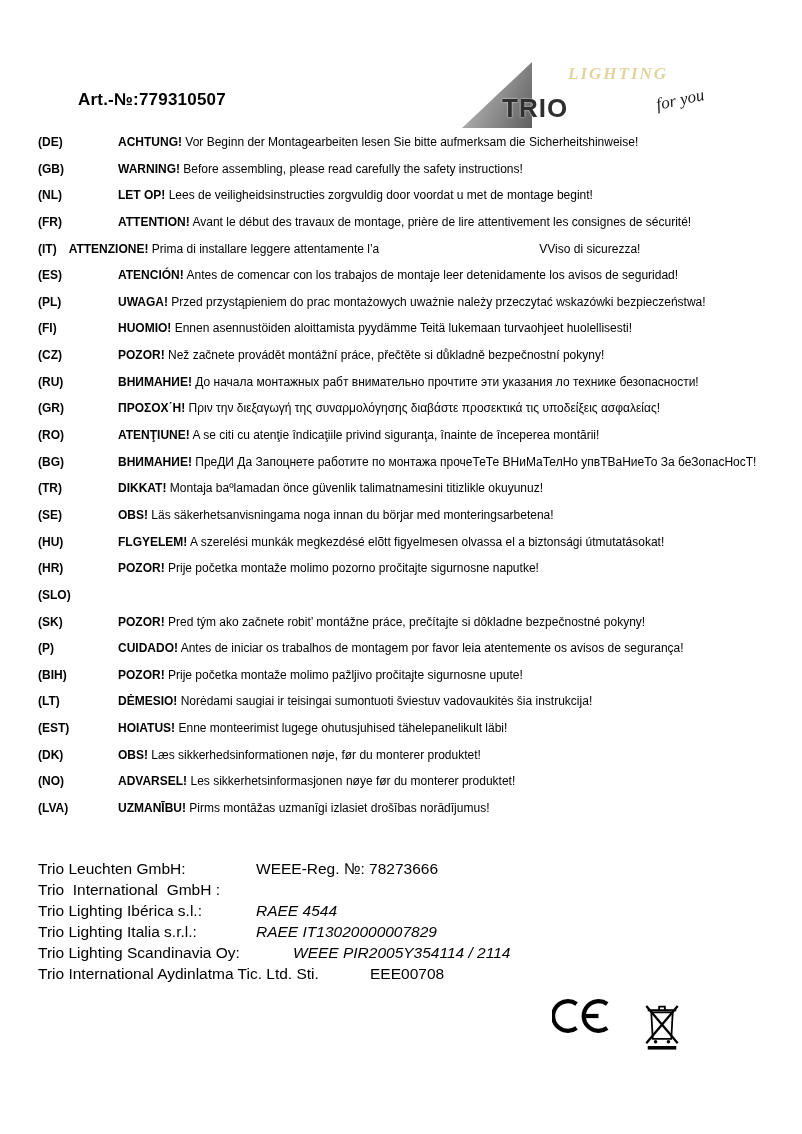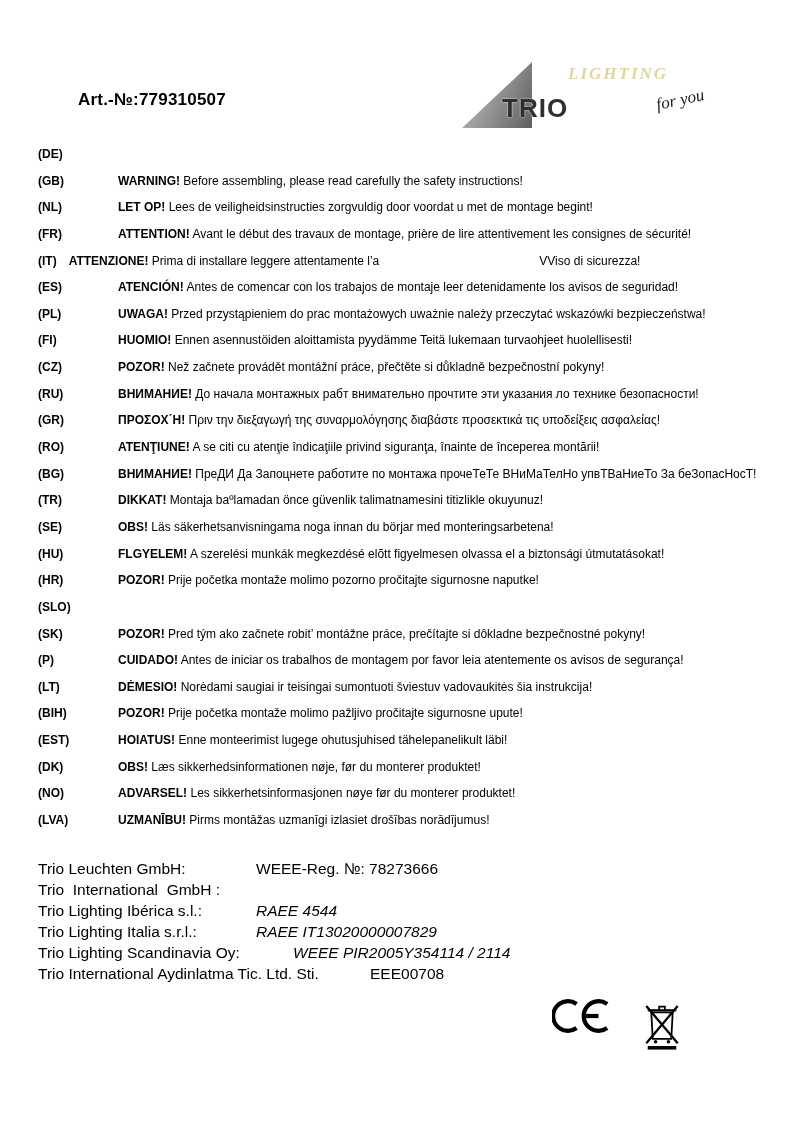--- a/index.html
+++ b/index.html
@@ -31,21 +31,21 @@
     font-family:"Liberation Serif", serif; font-style:italic;
     font-size:17px; letter-spacing:2px; color:#e2d49e; font-weight:bold;
   }
   .logo-foryou {
     position:absolute; left:194px; top:30px;
     font-family:"Liberation Serif", serif; font-style:italic;
     font-size:17px; color:#1a1a1a; transform:rotate(-12deg);
   }
 
   
-  .warnings { position:absolute; left:38px; top:148px; width:742px; }
+  .warnings { position:absolute; left:38px; top:136px; width:742px; }
   .warning-row {
     display:flex; align-items:flex-start;
     height:26.65px; font-size:12px; line-height:13.5px;
   }
   .warning-row .code { flex:0 0 80px; font-weight:bold; white-space:pre; }
   .warning-row.inline-code .code { flex:0 0 auto; margin-right:12px; }
   .warning-row .content b { font-weight:bold; }
   .mid-gap { display:inline-block; width:160px; height:1px; }
 
   
@@ -71,20 +71,21 @@
   <div class="logo">
     <div class="logo-triangle"></div>
     <div class="logo-trio">TRIO</div>
     <div class="logo-lighting">LIGHTING</div>
     <div class="logo-foryou">for you</div>
   </div>
 
   <div class="warnings">
       <div class="warning-row">
         <span class="code">(DE)</span>
+        <span class="content"><b>ACHTUNG!</b> <span>Vor Beginn der Montagearbeiten lesen Sie bitte aufmerksam die Sicherheitshinweise!</span></span>
       </div>
       <div class="warning-row">
         <span class="code">(GB)</span>
         <span class="content"><b>WARNING!</b> <span>Before assembling, please read carefully the safety instructions!</span></span>
       </div>
       <div class="warning-row">
         <span class="code">(NL)</span>
         <span class="content"><b>LET OP!</b> <span>Lees de veiligheidsinstructies zorgvuldig door voordat u met de montage begint!</span></span>
       </div>
       <div class="warning-row">
@@ -148,26 +149,26 @@
       </div>
       <div class="warning-row">
         <span class="code">(SK)</span>
         <span class="content"><b>POZOR!</b> <span>Pred tým ako začnete robit’ montážne práce, prečítajte si dôkladne bezpečnostné pokyny!</span></span>
       </div>
       <div class="warning-row">
         <span class="code">(P)</span>
         <span class="content"><b>CUIDADO!</b> <span>Antes de iniciar os trabalhos de montagem por favor leia atentemente os avisos de segurança!</span></span>
       </div>
       <div class="warning-row">
+        <span class="code">(BIH)</span>
+        <span class="content"><b>POZOR!</b> <span>Prije početka montaže molimo pažljivo pročitajte sigurnosne upute!</span></span>
+      </div>
+      <div class="warning-row">
         <span class="code">(LT)</span>
         <span class="content"><b>DĖMESIO!</b> <span>Norėdami saugiai ir teisingai sumontuoti šviestuv vadovaukitės šia instrukcija!</span></span>
-      </div>
-      <div class="warning-row">
-        <span class="code">(BIH)</span>
-        <span class="content"><b>POZOR!</b> <span>Prije početka montaže molimo pažljivo pročitajte sigurnosne upute!</span></span>
       </div>
       <div class="warning-row">
         <span class="code">(EST)</span>
         <span class="content"><b>HOIATUS!</b> <span>Enne monteerimist lugege ohutusjuhised tähelepanelikult läbi!</span></span>
       </div>
       <div class="warning-row">
         <span class="code">(DK)</span>
         <span class="content"><b>OBS!</b> <span>Læs sikkerhedsinformationen nøje, før du monterer produktet!</span></span>
       </div>
       <div class="warning-row">

